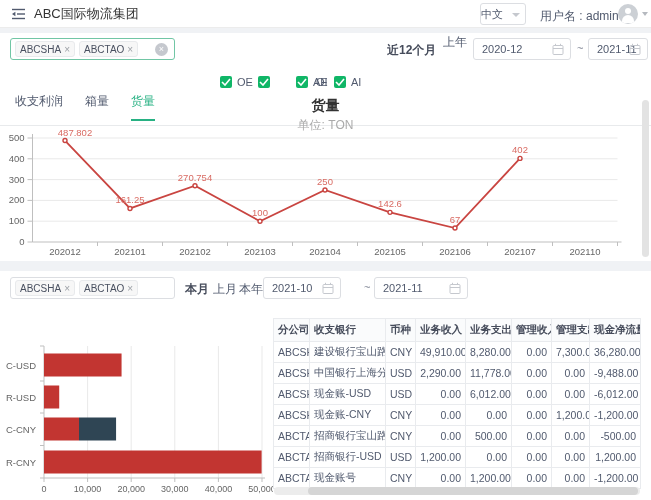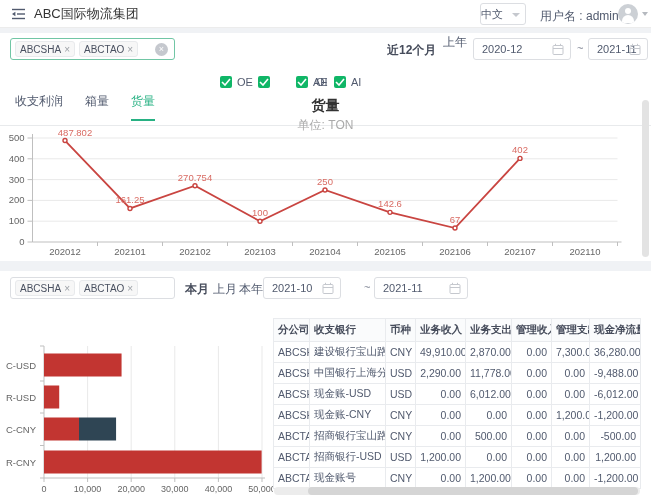--- a/index.html
+++ b/index.html
@@ -327,21 +327,21 @@
             <th class="ar">管理支出</th>
             <th class="ar">现金净流量</th>
           </tr>
         </thead>
         <tbody>
           <tr>
             <td class="al">ABCSHA</td>
             <td class="al">建设银行宝山路支行</td>
             <td class="al">CNY</td>
             <td class="ar">49,910.00</td>
-            <td class="ar">2,870.00</td>
+            <td class="ar">8,280.00</td>
             <td class="ar">0.00</td>
             <td class="ar">7,300.00</td>
             <td class="ar">36,280.00</td>
           </tr>
           <tr>
             <td class="al">ABCSHA</td>
             <td class="al">中国银行上海分行</td>
             <td class="al">USD</td>
             <td class="ar">2,290.00</td>
             <td class="ar">11,778.00</td>

